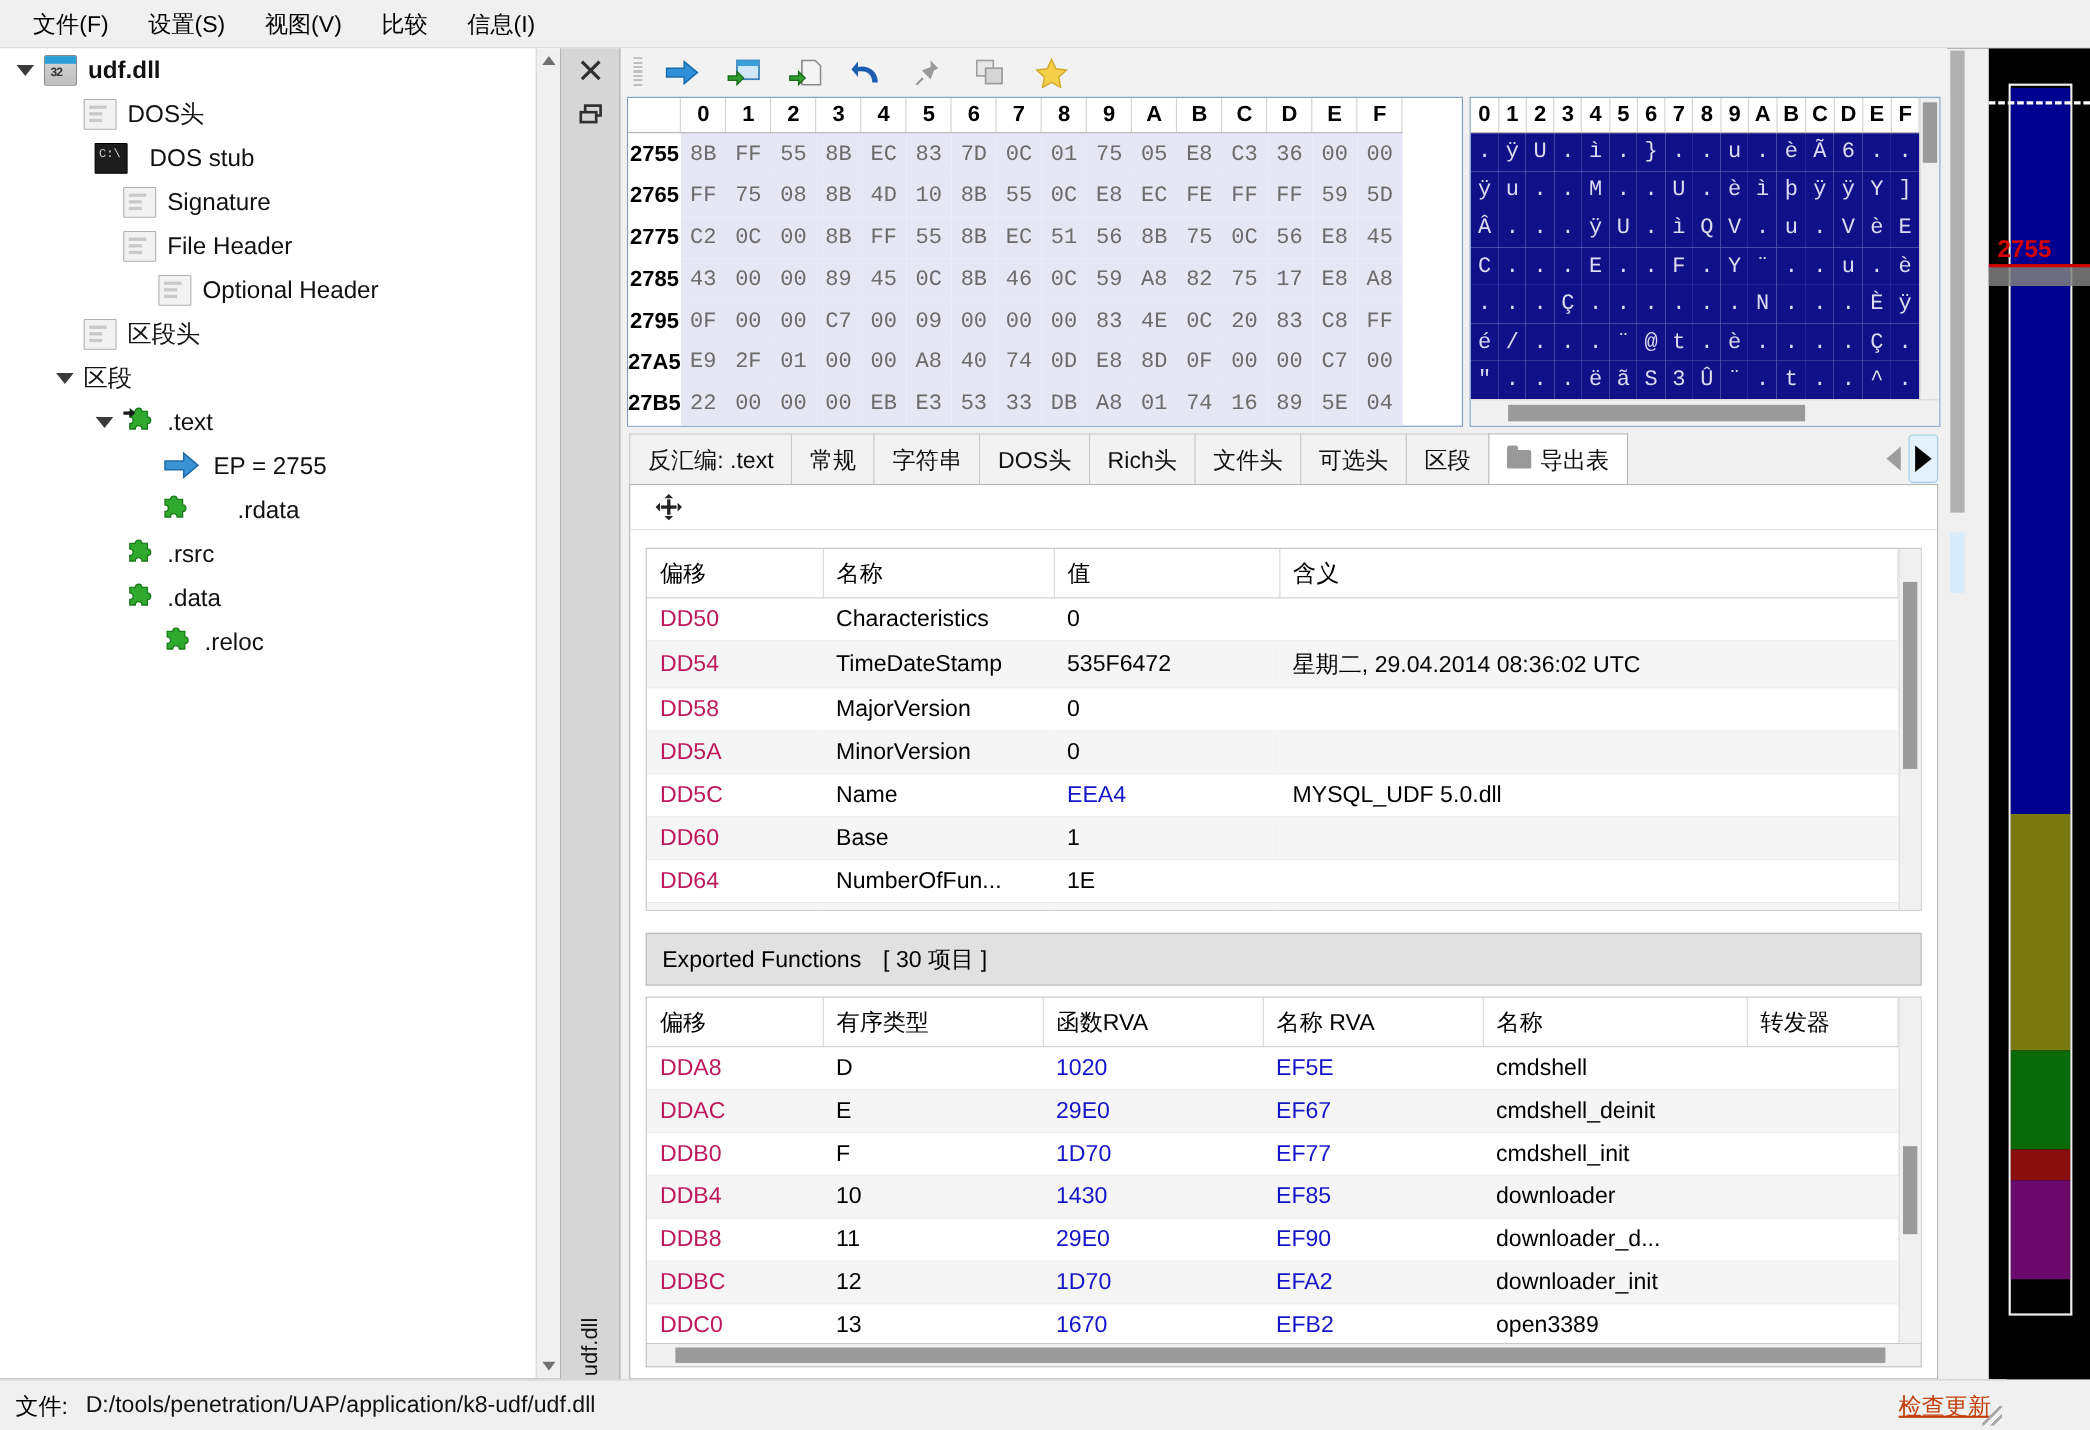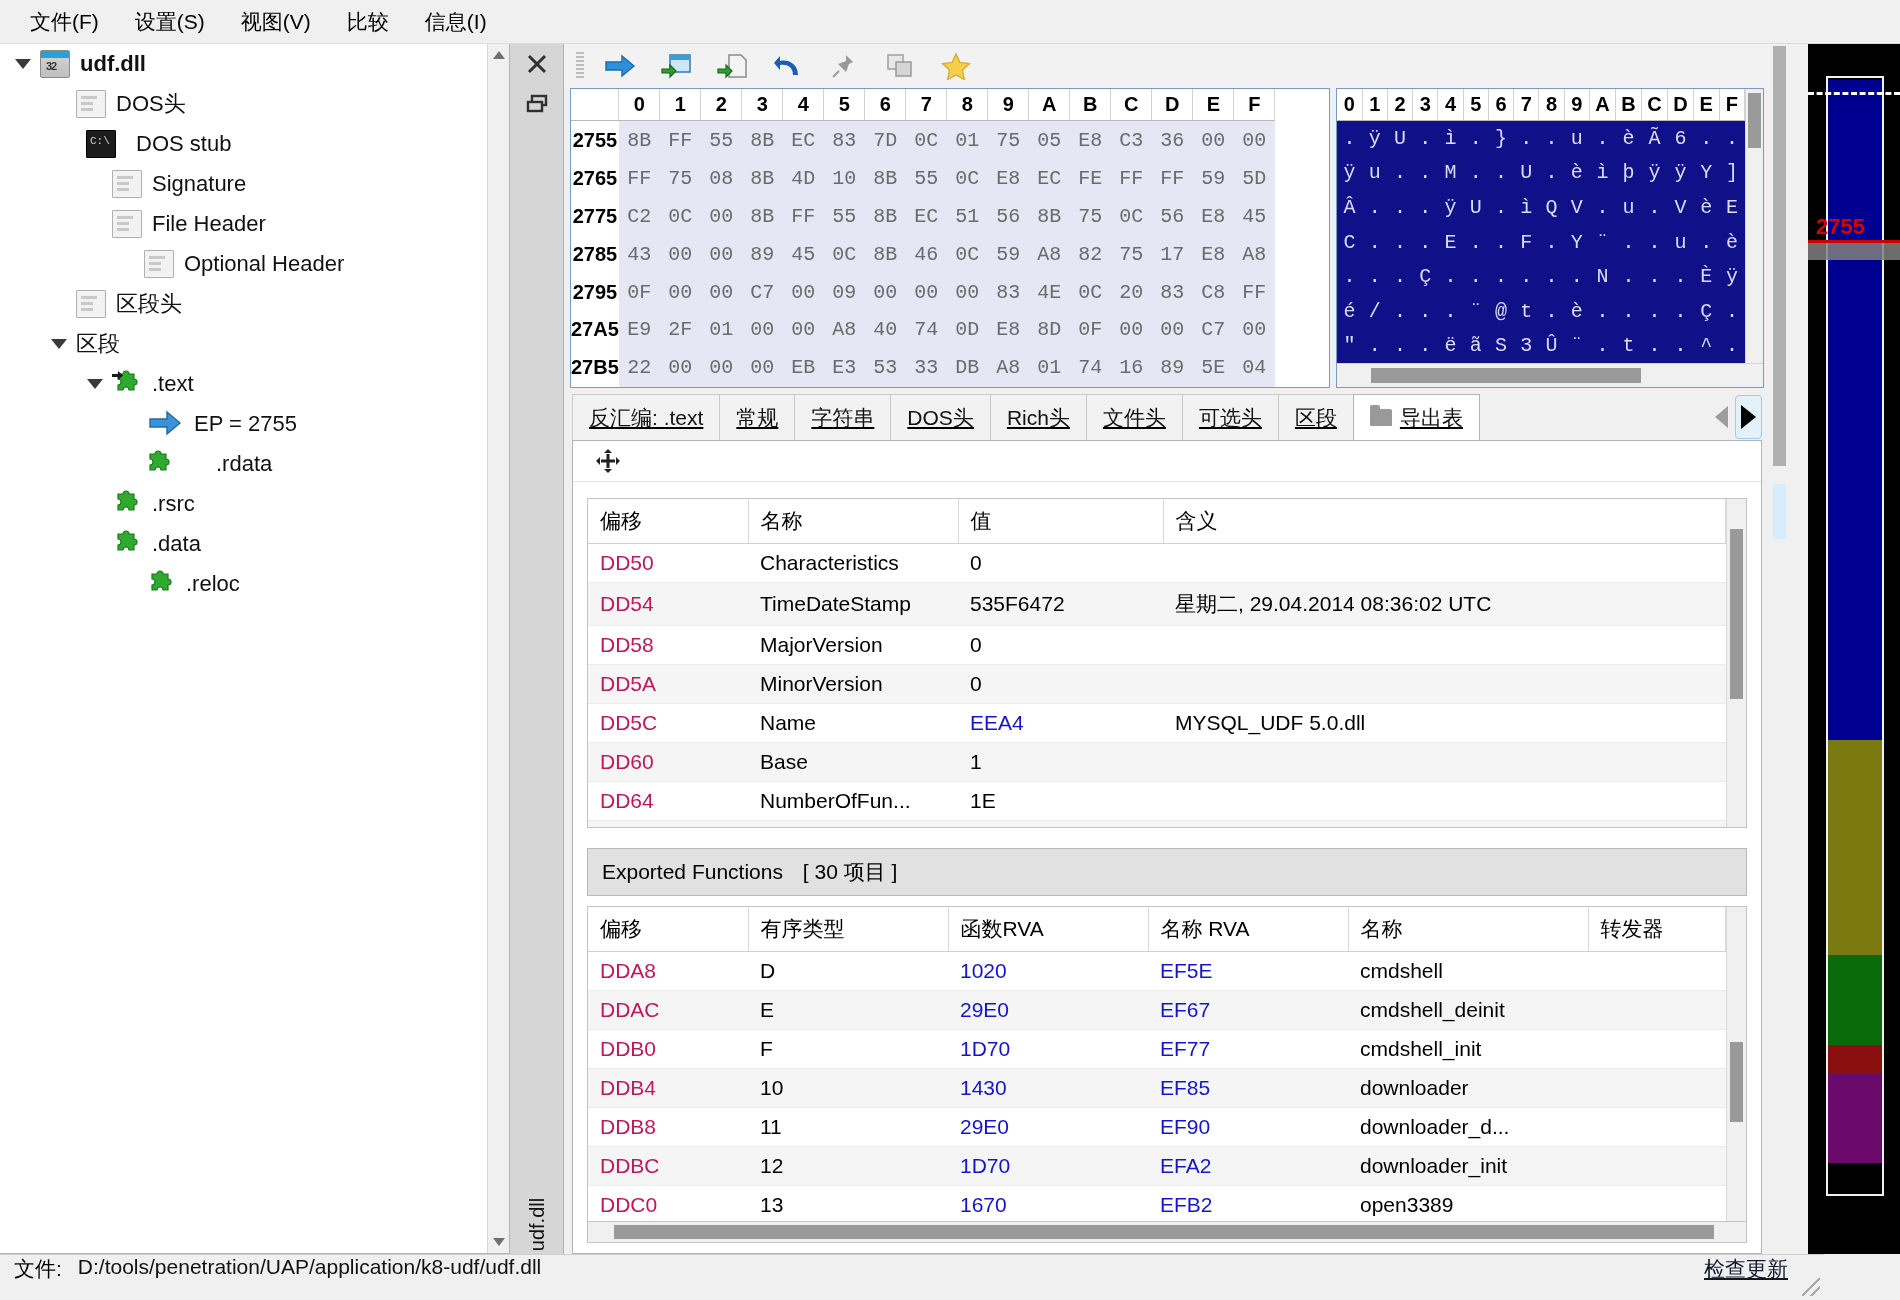--- a/index.html
+++ b/index.html
@@ -122,21 +122,21 @@
   table.asc th { font-weight:bold; background:#fff; color:#000; text-align:center;
      border-right:1px solid #d2d2d2; border-bottom:1px solid #b9b9b9; padding:4px 0;
      font-family:"Liberation Sans",sans-serif; width:29px;}
   table.asc td { color:#dcdcf0; background:#101088; text-align:center; padding:3px 0; width:29px; }
   .hex-vsb { width:20px; background:#f0f0f0; border-left:1px solid #d4d4d4; position:relative; }
   .hex-vsb .thumb { position:absolute; left:2px; right:2px; top:4px; height:55px; background:#9a9a9a; }
   .hex-hsb { height:24px; background:#f0f0f0; border-top:1px solid #d4d4d4; position:relative; }
   .hex-hsb .thumb { position:absolute; top:4px; left:34px; width:270px; bottom:4px; background:#9a9a9a; }
 
   
-  #tabbar { display:flex; align-items:flex-end; padding:6px 8px 0 8px; height:52px;text-decoration:underline; }
+  #tabbar { display:flex; align-items:flex-end; padding:6px 8px 0 8px; height:52px; }
   .tab {
     background:#f2f2f2; border:1px solid #c9c9c9; border-bottom:none;
     padding:9px 16px; font-size:21px; margin-right:-1px; white-space:nowrap; color:#111;
     display:flex; align-items:center; gap:8px; height:46px;
   }
   .tab.active { background:#fff; border-color:#b5b5b5; }
   .folder-ico { width:22px;height:17px;background:#999;border-radius:2px 2px 1px 1px; position:relative;}
   .folder-ico::before{content:"";position:absolute;top:-4px;left:0;width:10px;height:5px;background:#999;border-radius:2px 2px 0 0;}
   .navarrows { margin-left:auto; display:flex; align-items:center; height:46px; }
   .navbtn { width:27px; height:44px; display:flex;align-items:center;justify-content:center; }
@@ -178,25 +178,25 @@
   .dashline { position:absolute; left:38px; right:0; height:0; border-top:3px dashed #ffffff; }
   .epline { position:absolute; left:38px; right:0; height:3px; background:#cc0000; }
   .selband { position:absolute; left:38px; right:0; background:#808080; opacity:.85; }
   .eplabel { position:absolute; color:#d40000; font-weight:bold; font-size:22px; }
   .mapbox-outline { position:absolute; left:56px; width:58px; border:2px solid #f0f0f0; }
 
   
   #status {
     position:absolute; left:0; bottom:0; width:1824px; height:46px;
     background:#f0f0f0; border-top:1px solid #cfcfcf;
-    display:flex; align-items:flex-start; padding:0 14px; font-size:21px;
+    display:flex; align-items:center; padding:0 14px; font-size:21px;
   }
   #status .lbl { margin-right:16px; }
   #status .path { color:#111; }
-  #status .upd { margin-left:auto; color:#0f172a; text-decoration:underline; margin-right:22px; }
+  #status .upd { margin-left:auto; color:#c2410c; text-decoration:underline; }
   .grip { position:absolute; right:4px; bottom:4px; width:18px; height:18px;
      background:
        linear-gradient(135deg, transparent 45%, #a9a9a9 45%, #a9a9a9 55%, transparent 55%) ,
        linear-gradient(135deg, transparent 70%, #a9a9a9 70%, #a9a9a9 80%, transparent 80%);
   }
 </style>
 </head>
 <body>
 
 <div id="menubar">

